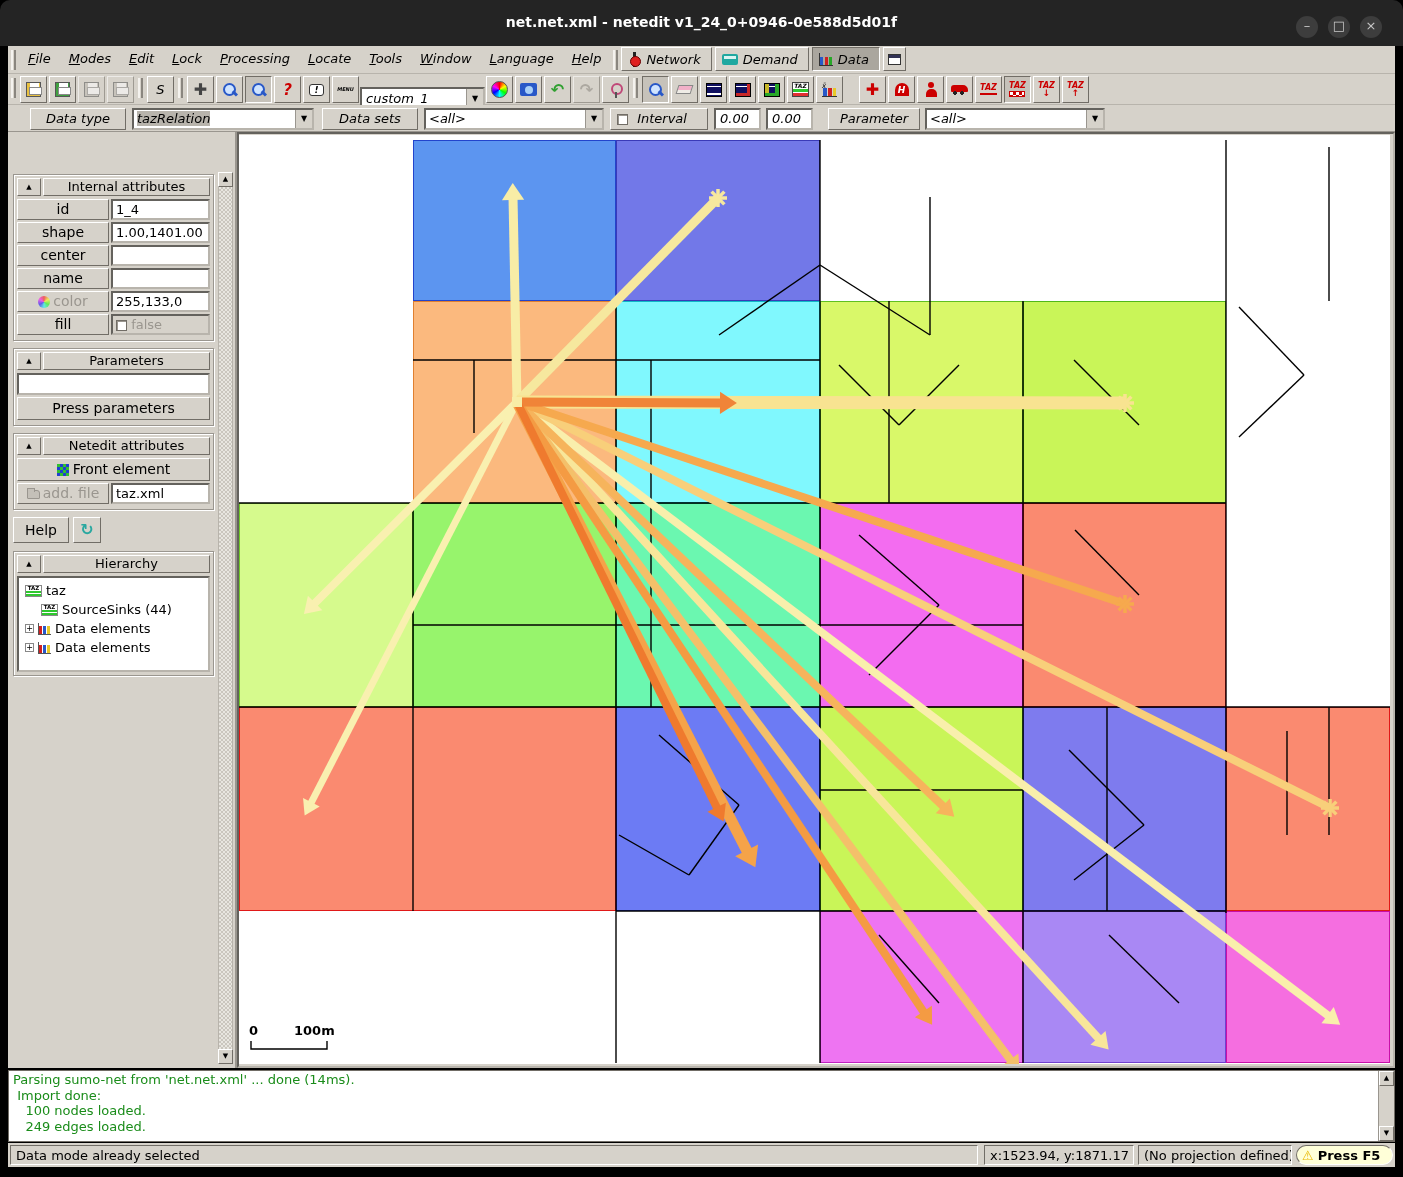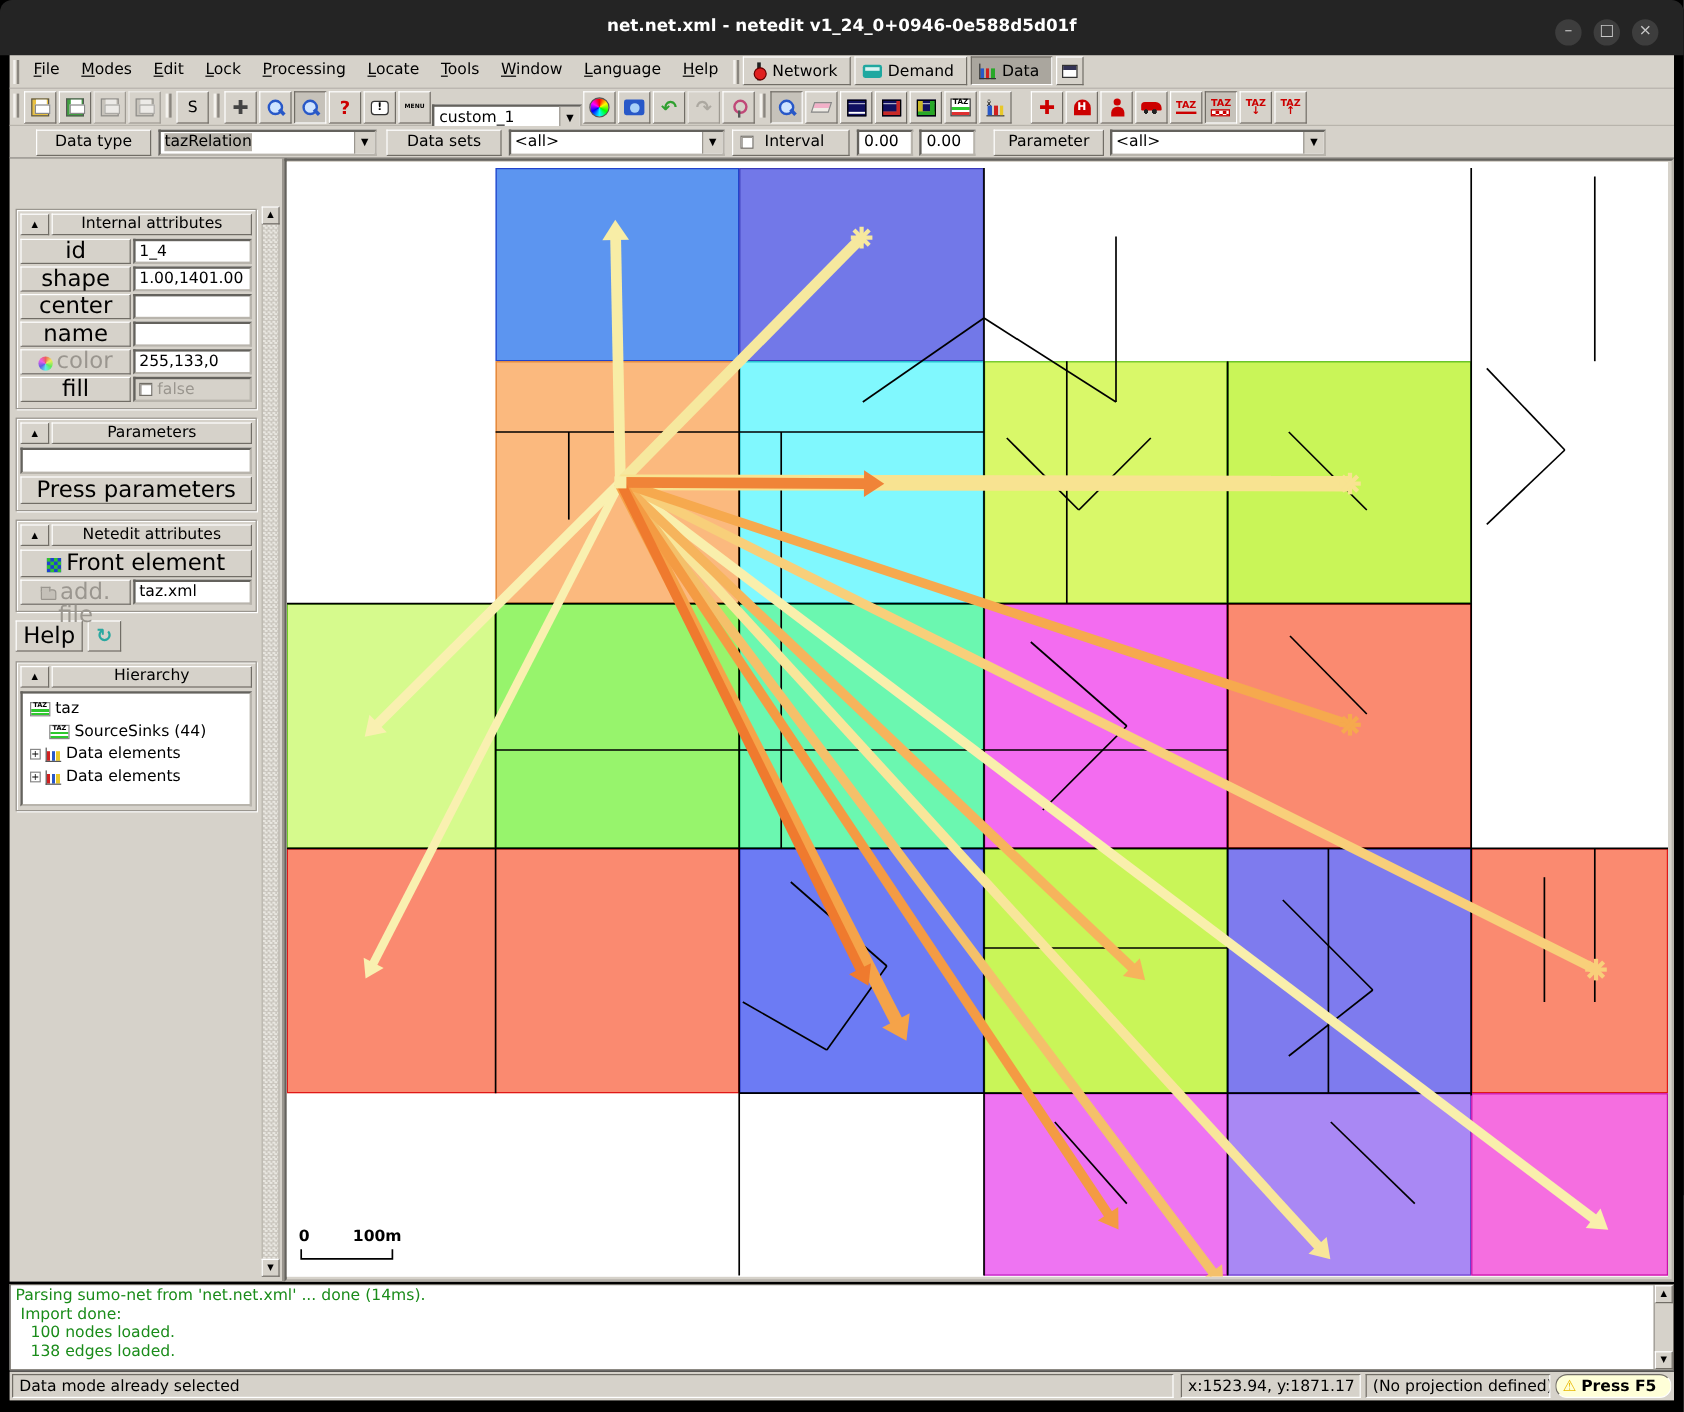--- a/index.html
+++ b/index.html
@@ -7,21 +7,21 @@
     font-family:"DejaVu Sans","Liberation Sans",sans-serif; font-size:13px; color:#000; }
   #win { position:absolute; left:0; top:0; width:1403px; height:996px; background:#000; border-radius:10px 10px 0 0; }
 
   
   #titlebar { position:absolute; left:0; top:0; width:1403px; height:46px; background:#242424; border-radius:10px 10px 0 0; }
   #title { position:absolute; left:0; right:0; top:14px; text-align:center; color:#fff; font-weight:bold; font-size:14px; }
   .winbtn { position:absolute; top:16px; width:22px; height:22px; border-radius:50%; background:#3d3d3d; color:#c8c8c8;
     text-align:center; line-height:20px; font-size:13px; }
 
   
-  .chrome { position:absolute; left:8px; width:1387px; background:#d6d2ca; }
+  .chrome { position:absolute; left:8px; width:1387px; background:#d6d2ca;font-style:italic; }
   #menubar { top:46px; height:28px; border-bottom:1px solid #b8b4ac; }
   #toolbar { top:74px; height:31px; border-bottom:1px solid #b8b4ac; }
   #filterbar { top:105px; height:27px; border-bottom:1px solid #9a968f; }
 
   .menu-item { position:relative; float:left; padding:5px 9px 4px 9px; font-size:13px; }
   .menu-item u { text-decoration:underline; }
   .grip { float:left; width:5px; height:20px; margin:4px 3px 0 3px;
     border-left:2px solid #f4f2ee; border-right:2px solid #8a867f; }
   .sm-btn { float:left; height:24px; margin-top:1px; margin-right:3px; padding:2px 10px 2px 6px;
     background:#d6d2ca; border:1px solid; border-color:#fff #716d66 #716d66 #fff; display:flex; align-items:center; gap:5px; }
@@ -95,21 +95,21 @@
 
   
   #sidebar { position:absolute; left:8px; top:132px; width:229px; height:936px; background:#d6d2ca; border-right:2px solid #9a968f; }
   #sb-title { font-weight:bold; font-size:15px; padding:8px 0 6px 6px; border-bottom:1px solid #aaa69e; width:210px; }
   #sb-scroll { position:absolute; right:2px; top:40px; bottom:4px; width:15px;
     background:conic-gradient(#e8e6e0 25%, #cac6be 0 50%, #e8e6e0 0 75%, #cac6be 0); background-size:4px 4px; border:1px solid #b8b4ac; }
   .sc-btn { position:absolute; left:-1px; width:15px; height:15px; background:#d6d2ca; border:1px solid; border-color:#fff #716d66 #716d66 #fff; font-size:7px; text-align:center; line-height:13px; }
   #sb-body { position:absolute; left:3px; top:42px; width:205px; }
   .frame { position:relative; border:1px solid #9a968f; box-shadow:1px 1px 0 #fff inset, 1px 1px 0 #fff; margin:0 2px 7px 2px; padding:3px; }
   .hdr { display:flex; gap:2px; margin-bottom:3px; }
-  .btn { background:#d6d2ca; border:1px solid; border-color:#fff #716d66 #716d66 #fff; font-size:19px; text-align:center; }
+  .btn { background:#d6d2ca; border:1px solid; border-color:#fff #716d66 #716d66 #fff; font-size:14px; text-align:center; }
   .hdr .col { width:24px; height:18px; font-size:7px; line-height:16px; }
   .hdr .cap { flex:1; height:18px; font-size:13px; line-height:16px; }
   .arow { display:flex; gap:2px; margin:2px 0; }
   .arow .lbl { width:92px; height:21px; line-height:19px; }
   .arow .fld { flex:1; height:21px; background:#fff; border:2px inset #b8b4ac; font-size:13px; padding:0 3px; line-height:17px; white-space:nowrap; overflow:hidden; }
   .dim { color:#9a968f; }
   .wide { width:100%; height:23px; line-height:21px; margin:2px 0; }
   .mini-wheel { display:inline-block; width:12px; height:12px; border-radius:50%; vertical-align:-2px; margin-right:3px; opacity:.55;
     background:conic-gradient(#f00,#ff0,#0f0,#0ff,#00f,#f0f,#f00); }
   .checkersq { display:inline-block; width:12px; height:12px; vertical-align:-2px; margin-right:4px;
@@ -523,21 +523,21 @@
         </svg>
       </div>
     </div>
   </div>
 
   <div id="log">
     <div id="log-lines">
         <div class="logline" style="color: rgb(26, 140, 26);">Parsing sumo-net from 'net.net.xml' ... done (14ms).</div>
         <div class="logline" style="color: rgb(26, 140, 26);"> Import done:</div>
         <div class="logline" style="color: rgb(26, 140, 26);">   100 nodes loaded.</div>
-        <div class="logline" style="color: rgb(26, 140, 26);">   138 edges loaded.</div>
+        <div class="logline" style="color: rgb(26, 140, 26);">   249 edges loaded.</div>
       </div>
     <div id="log-scroll">
       <div class="sc-btn" style="top:0;left:0">▲</div>
       <div class="sc-btn" style="bottom:0;left:0">▼</div>
     </div>
   </div>
 
   <div id="statusbar">
     <div class="scell" style="left:2px;width:968px">Data mode already selected</div>
     <div class="scell" style="left:976px;width:150px">x:1523.94, y:1871.17</div>

